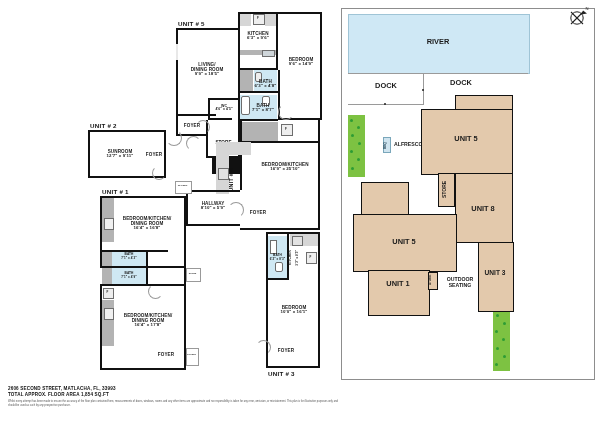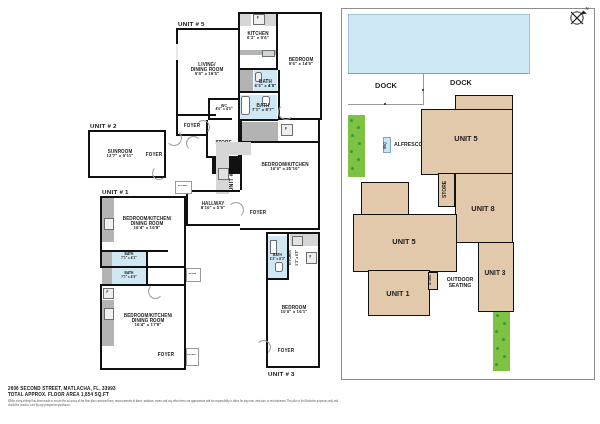--- a/index.html
+++ b/index.html
@@ -262,20 +262,21 @@
       <span>BEDROOM</span>
       <span class="dim">10'0" x 16'1"</span>
     </div>
     <div class="rlabel" style="left:272px;top:348px;width:28px;">FOYER</div>
     <div class="arc" style="left:256px;top:340px;width:13px;height:13px;border-color:#999;border-left-color:transparent;border-bottom-color:transparent;"></div>
   </div>
 
   <div id="site">
 
     <div class="river" style="left:6px;top:5px;width:180px;height:58px;"></div>
+    <div class="slabel" style="left:6px;top:28px;width:180px;">RIVER</div>
 
     <div class="sline" style="left:6px;top:64px;width:180px;height:.8px;background:#9a9a9a;"></div>
     <div class="sline" style="left:81px;top:64px;width:.8px;height:32px;background:#9a9a9a;"></div>
     <div class="sline" style="left:6px;top:95px;width:76px;height:.8px;background:#9a9a9a;"></div>
     <div class="slabel" style="left:6px;top:72px;width:76px;">DOCK</div>
     <div class="slabel" style="left:84px;top:69px;width:70px;">DOCK</div>
     <div class="dot" style="left:80px;top:80px;"></div>
     <div class="dot" style="left:42px;top:94px;"></div>
 
     <div class="grass" style="left:6px;top:106px;width:17px;height:62px;">
@@ -309,21 +310,21 @@
     <div class="slabel vert" style="left:99px;top:166px;width:10px;height:28px;">STORE</div>
 
     <div class="sfill" style="left:113px;top:164px;width:56px;height:68px;"></div>
     <div class="slabel" style="left:113px;top:195px;width:56px;">UNIT 8</div>
 
     <div class="sfill" style="left:19px;top:173px;width:46px;height:34px;border-bottom:0;"></div>
     <div class="sfill" style="left:11px;top:205px;width:102px;height:56px;"></div>
     <div class="slabel" style="left:11px;top:228px;width:102px;">UNIT 5</div>
 
     <div class="sfill" style="left:26px;top:261px;width:60px;height:44px;"></div>
-    <div class="slabel" style="left:26px;top:280px;width:60px;">UNIT 1</div>
+    <div class="slabel" style="left:26px;top:270px;width:60px;">UNIT 1</div>
 
     <div class="sfill" style="left:86px;top:263px;width:8px;height:16px;"></div>
     <div class="slabel vert" style="left:86px;top:264px;width:8px;height:14px;font-size:3px;">STORE</div>
 
     <div class="slabel sm" style="left:96px;top:268px;width:44px;">
       <span>OUTDOOR</span><br>
       <span>SEATING</span>
     </div>
 
     <div class="sfill" style="left:136px;top:233px;width:34px;height:68px;"></div>

